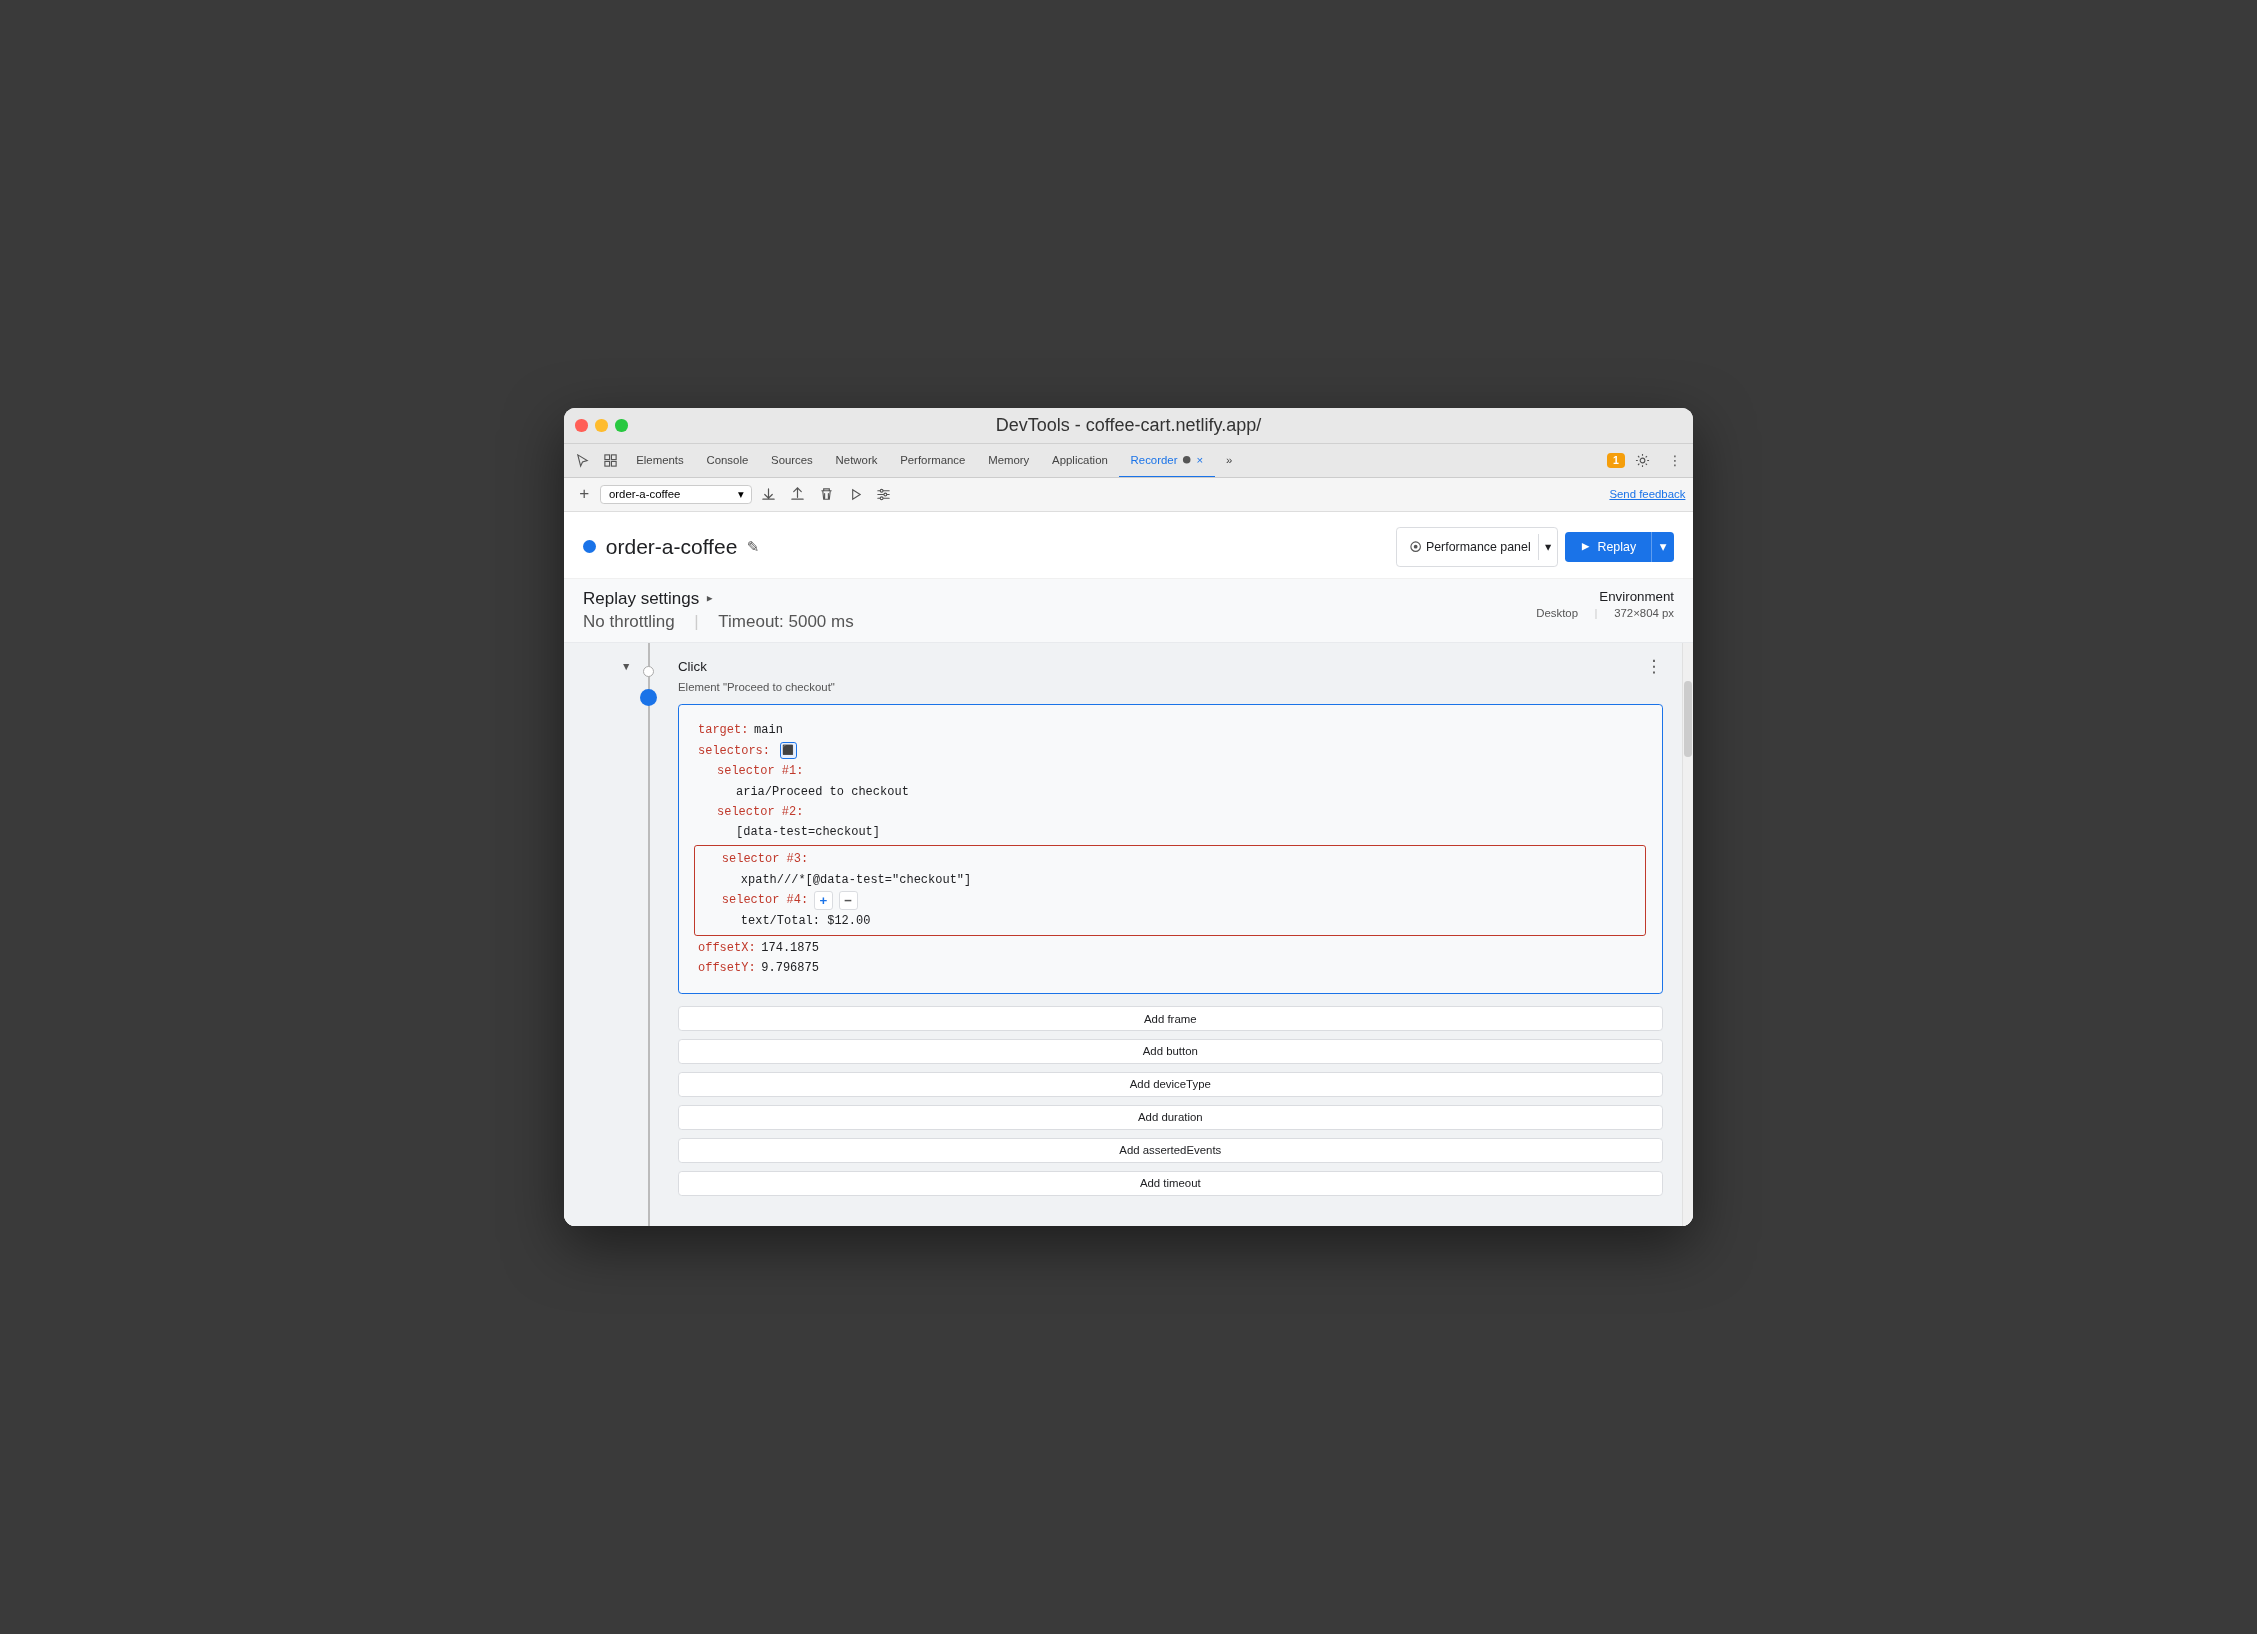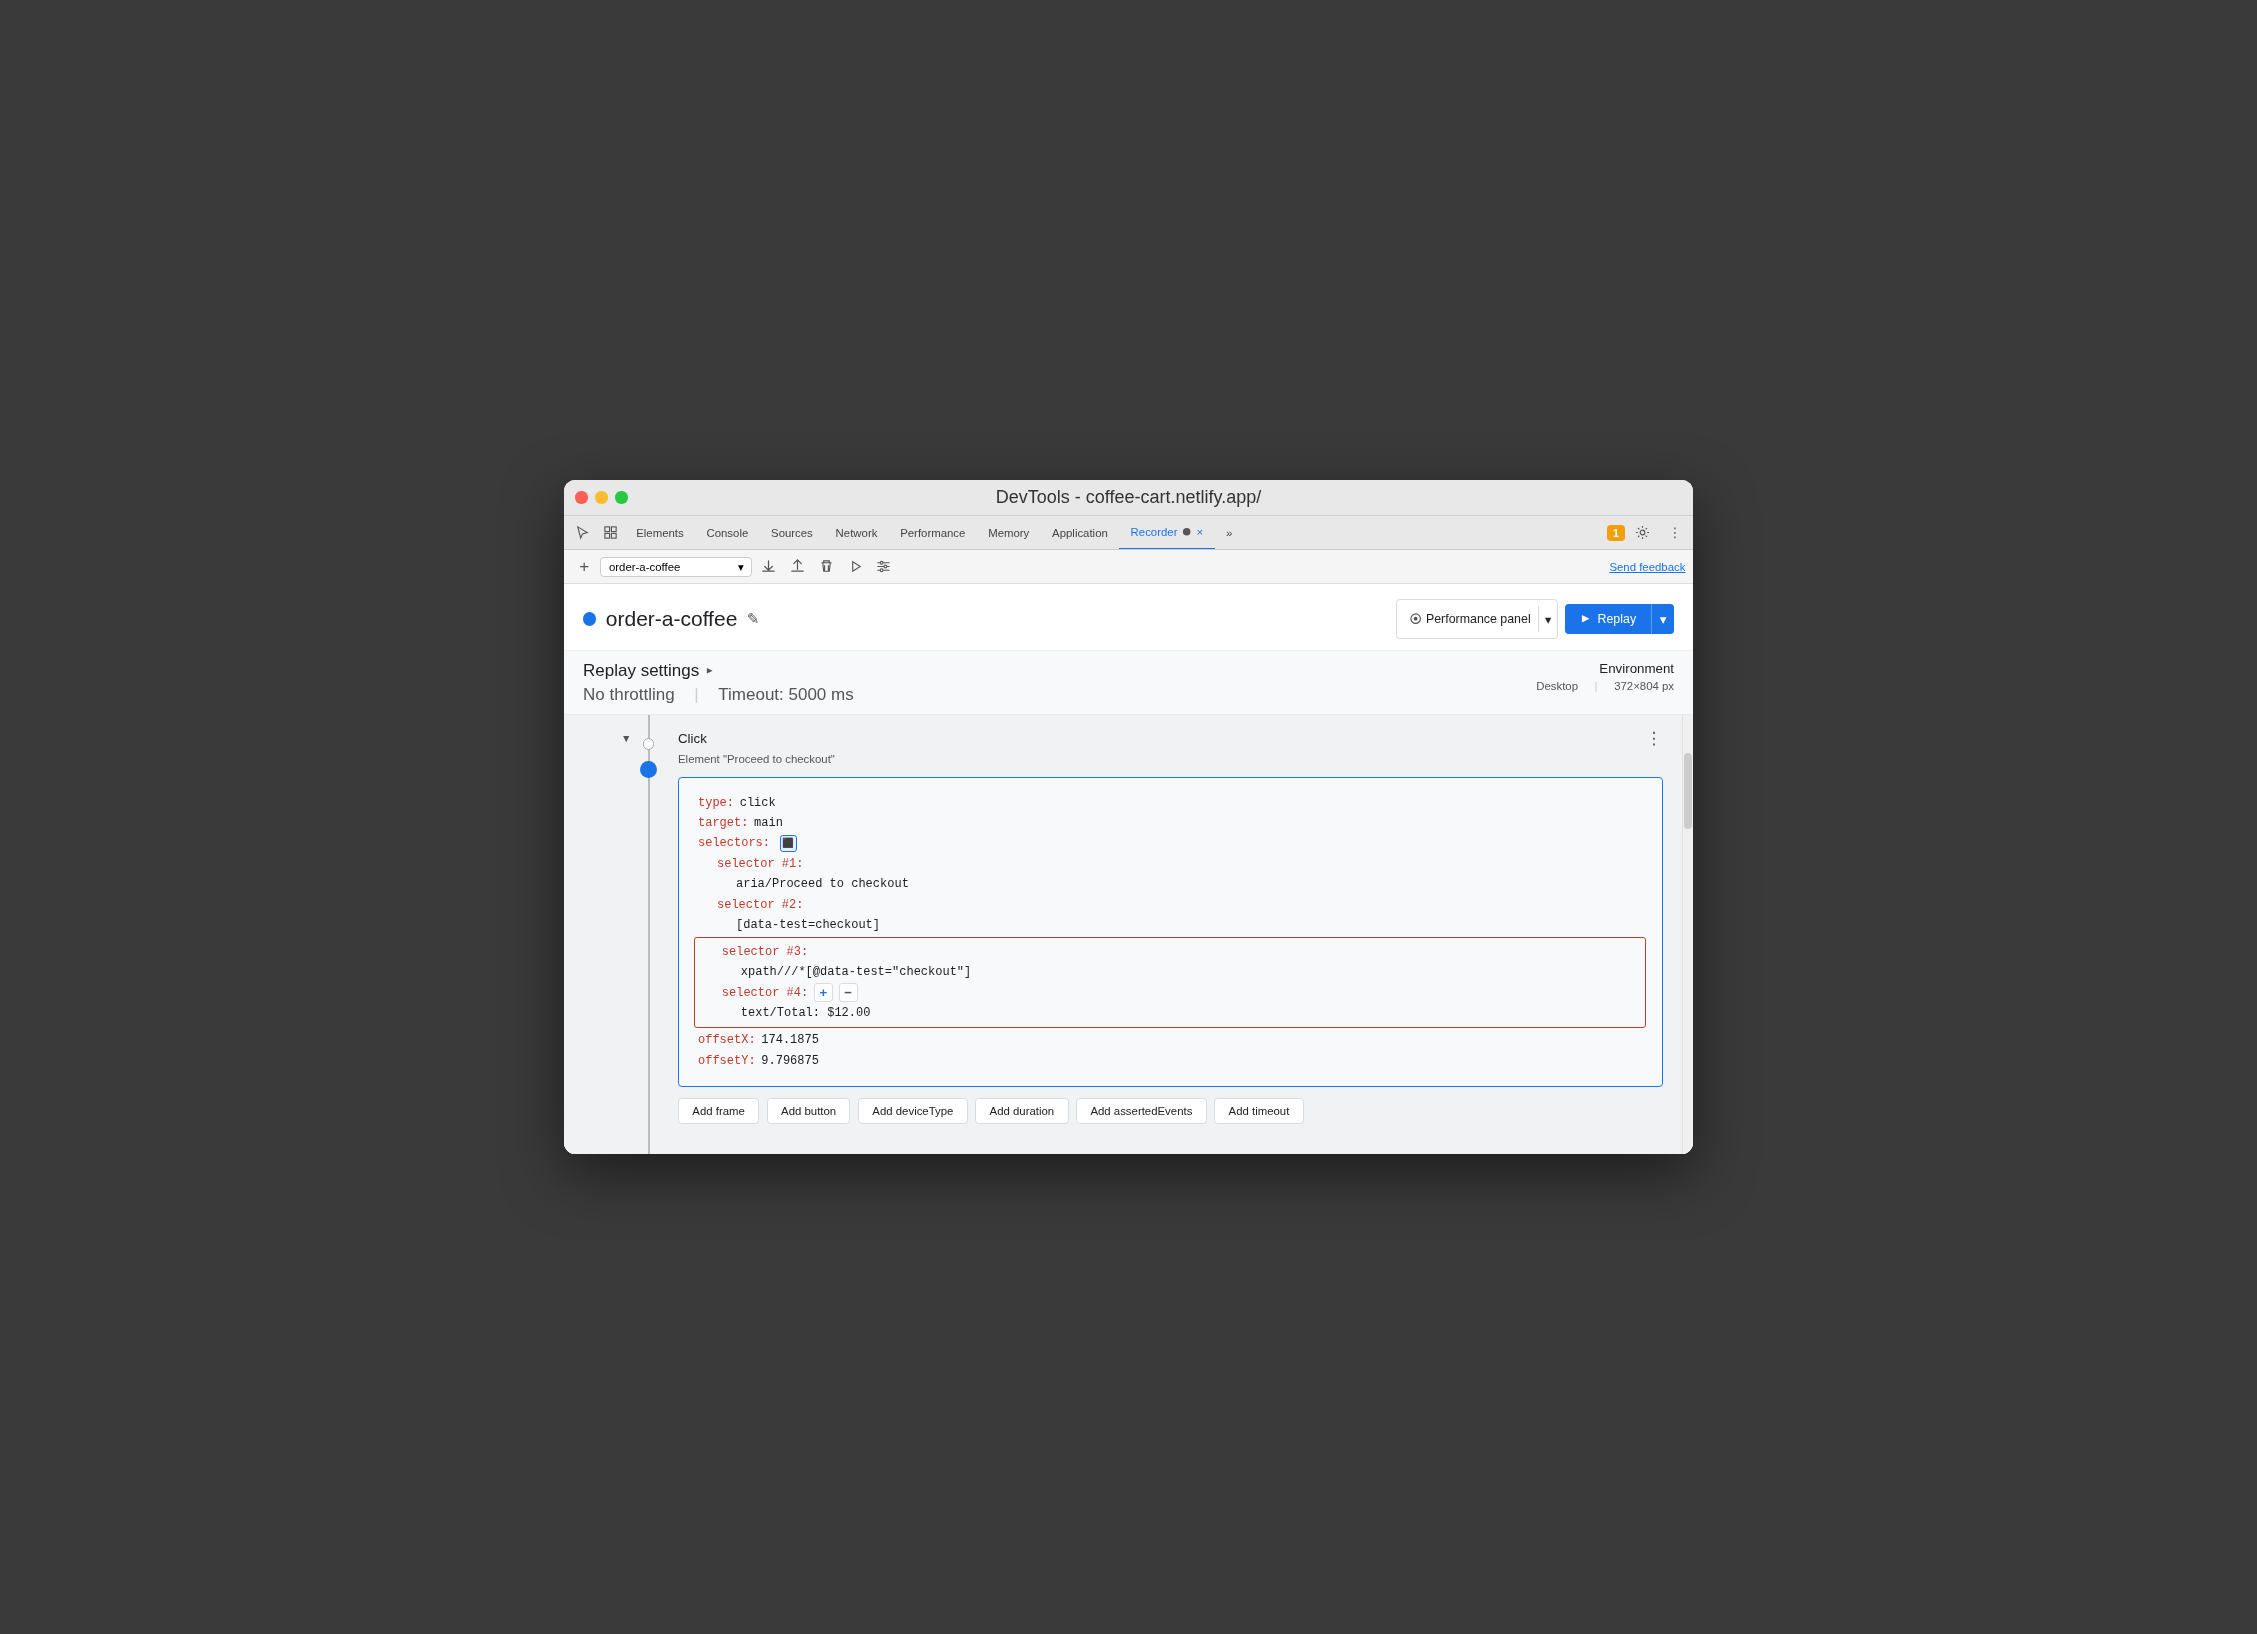--- a/index.html
+++ b/index.html
@@ -351,20 +351,21 @@
       font-size: 13.3px;
       color: #1a73e8;
       font-weight: bold;
     }
     
     .action-buttons {
       display: flex;
       gap: 7.6px;
       padding: 0 0 15px 0;
       flex-wrap: wrap;
+      flex-direction: column;
     }
     .action-btn {
       padding: 5.7px 13.3px;
       border: 1px solid #dadce0;
       border-radius: 3.8px;
       background: white;
       font-size: 11.4px;
       color: #202124;
       cursor: pointer;
     }
@@ -545,24 +546,20 @@
           <div class="step-item" style="padding: 13.3px 19px 15px 114px; position:relative;">
             <div class="step-header">
               <span style="position:absolute; left:57px; top:17px; font-size:10.5px; color:#555;">▼</span>
               <span class="step-type" style="font-size:13.3px; font-weight:500;">Click</span>
               <span class="step-kebab">⋮</span>
             </div>
             <div class="step-desc">Element "Proceed to checkout"</div>
 
             <div class="code-block">
               <div class="code-line">
-                <span class="code-key">type:</span>
-                <span class="code-val">click</span>
-              </div>
-              <div class="code-line">
                 <span class="code-key">target:</span>
                 <span class="code-val">main</span>
               </div>
               <div class="code-line">
                 <span class="code-key">selectors:</span>
                 <span class="selector-icon" style="margin-left:3.8px;">⬛</span>
               </div>
               <div class="code-line indent1">
                 <span class="code-key">selector #1:</span>
               </div>

